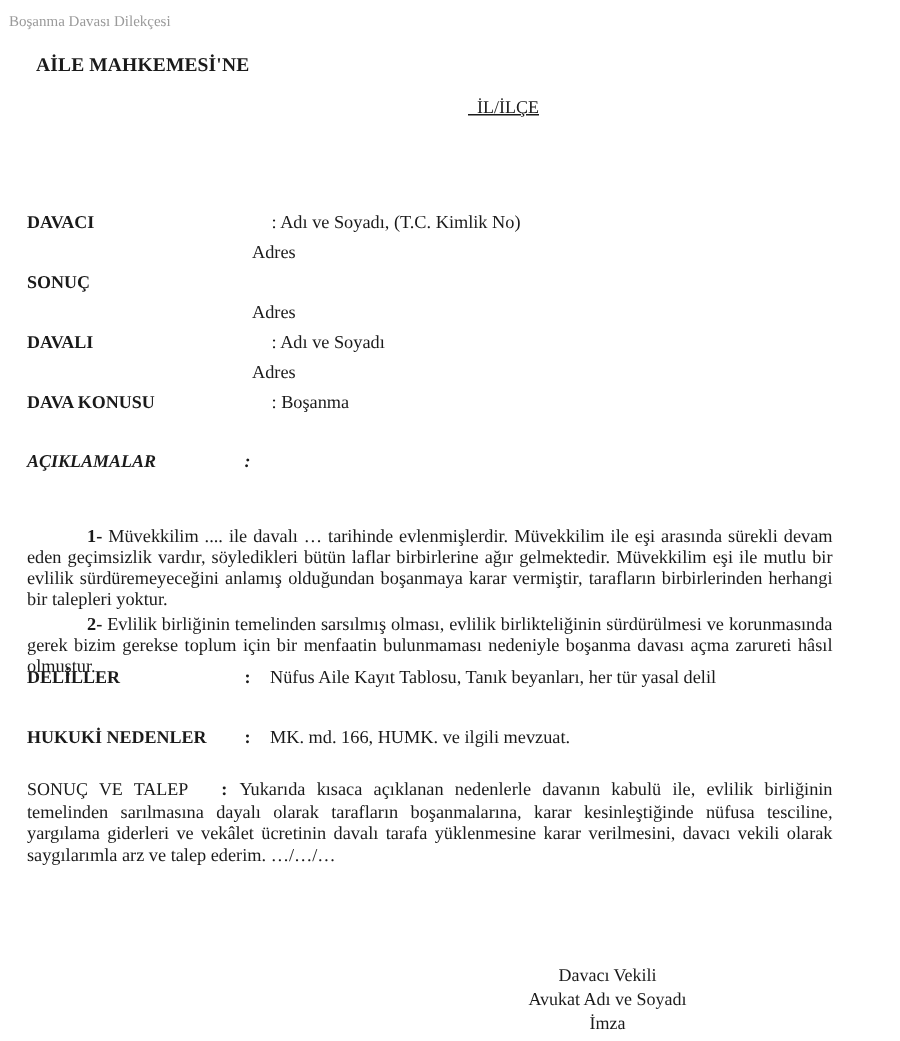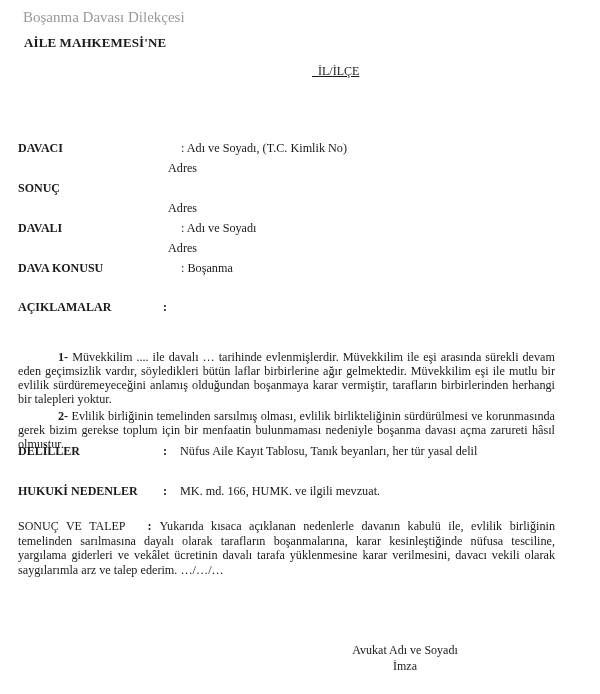--- a/index.html
+++ b/index.html
@@ -11,23 +11,23 @@
       width: 600px;
       height: 694px;
       position: relative;
       overflow: hidden;
       font-family: "Liberation Serif", serif;
       color: #1a1a1a;
       font-size: 12.2px;
     }
     .header-note {
       position: absolute;
-      left: 23px;
+      left: 6px;
       top: 9px;
-      font-size: 15px;
+      font-size: 10px;
       color: #9a9a9a;
       text-align: center;
     }
     .court-title {
       position: absolute;
       left: 0;
       width: 600px;
       top: 35px;
       font-weight: bold;
       font-size: 13px;
@@ -158,21 +158,21 @@
   <span class="party-value">: Adı ve Soyadı</span>
 </div>
 <div class="party-row" style="top:239px;">
   <span class="party-sub">Adres</span>
 </div>
 <div class="party-row" style="top:259px;">
   <span class="party-label">DAVA KONUSU</span>
   <span class="party-value">: Boşanma</span>
 </div>
 
-<div class="section-head" style="top:300px;">
+<div class="section-head" style="top:300px;font-style:italic;">
   <span>AÇIKLAMALAR</span>
   <span style="position:absolute; left:145px;">:</span>
 </div>
 <div class="para" style="top:316px;">
   <span class="indent"></span><span class="num">1-</span><span> Müvekkilim  ....  ile davalı … tarihinde evlenmişlerdir. Müvekkilim ile eşi arasında sürekli devam eden geçimsizlik vardır, söyledikleri bütün laflar birbirlerine ağır gelmektedir. Müvekkilim eşi ile mutlu bir evlilik sürdüremeyeceğini anlamış olduğundan boşanmaya karar vermiştir, tarafların birbirlerinden herhangi bir talepleri yoktur.</span>
 </div>
 <div class="para" style="top:375px;">
   <span class="indent"></span><span class="num">2-</span><span> Evlilik birliğinin temelinden sarsılmış olması, evlilik birlikteliğinin sürdürülmesi ve korunmasında gerek bizim gerekse toplum için bir menfaatin bulunmaması nedeniyle boşanma davası açma zarureti hâsıl olmuştur.</span>
 </div>
 
@@ -186,15 +186,16 @@
   <span class="label">HUKUKİ NEDENLER</span>
   <span class="colon" style="left:145px;">:</span>
   <span class="value" style="left:162px;">MK. md. 166, HUMK. ve ilgili mevzuat.</span>
 </div>
 
 <div class="result">
   <span class="label">SONUÇ VE TALEP</span><span style="display:inline-block; width:22px;"></span><span style="font-weight:bold;">:</span><span style="display:inline-block; width:8px;"></span><span>Yukarıda kısaca açıklanan nedenlerle davanın kabulü ile, evlilik birliğinin  temelinden sarılmasına dayalı olarak tarafların boşanmalarına, karar kesinleştiğinde nüfusa tesciline, yargılama giderleri ve vekâlet ücretinin davalı tarafa yüklenmesine karar verilmesini, davacı vekili olarak saygılarımla arz ve talep ederim. …/…/…</span>
 </div>
 
 <div class="signature">
+  <div>Davacı Vekili</div>
   <div>Avukat Adı ve Soyadı</div>
   <div>İmza</div>
 </div>
 
 </body></html>

